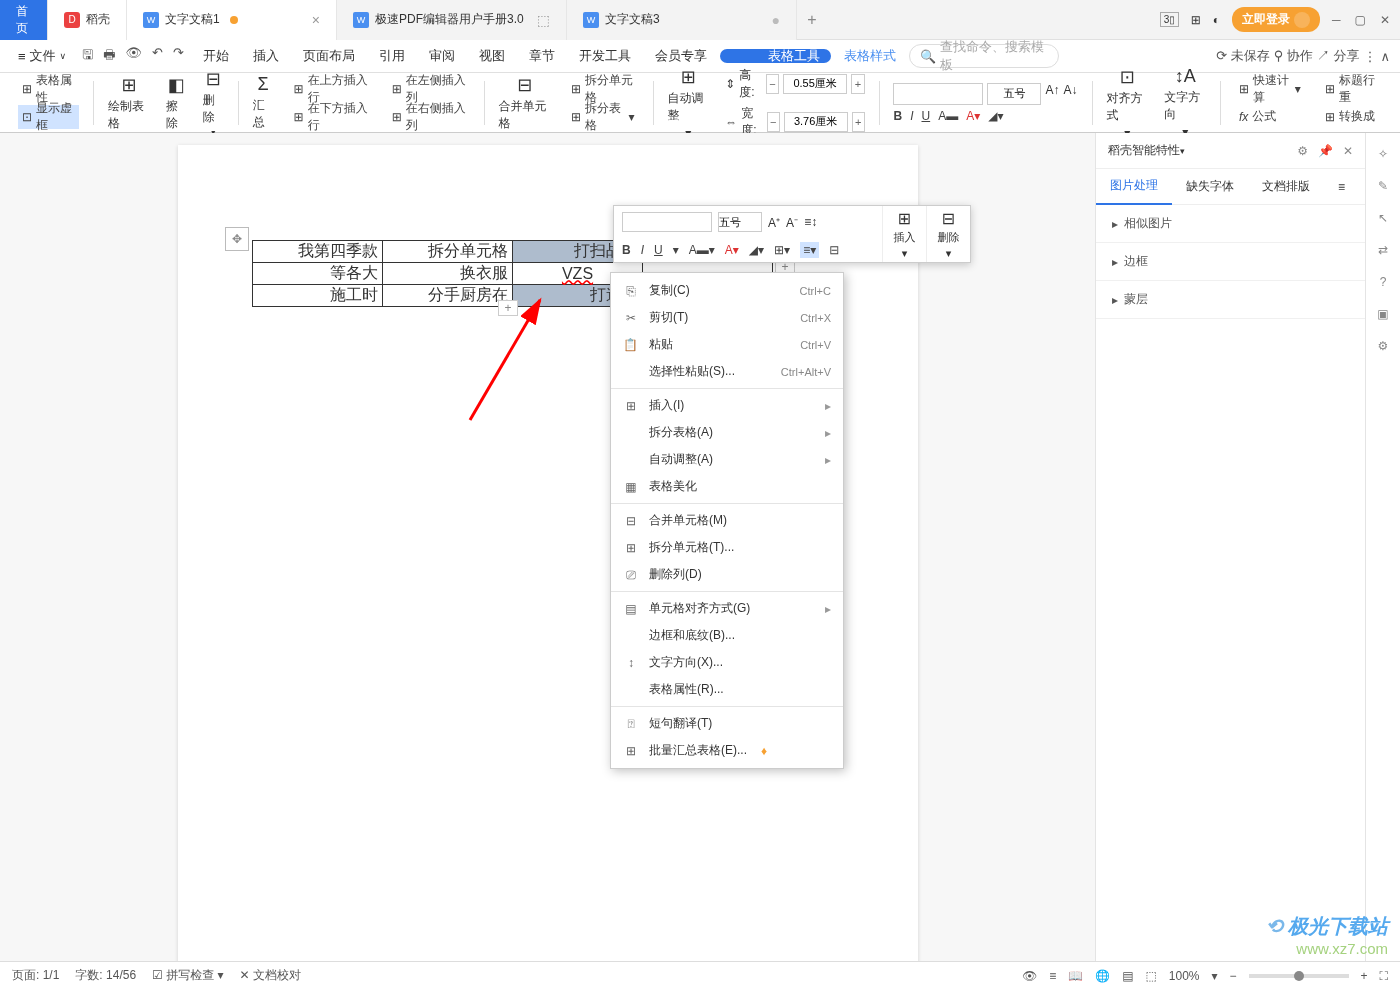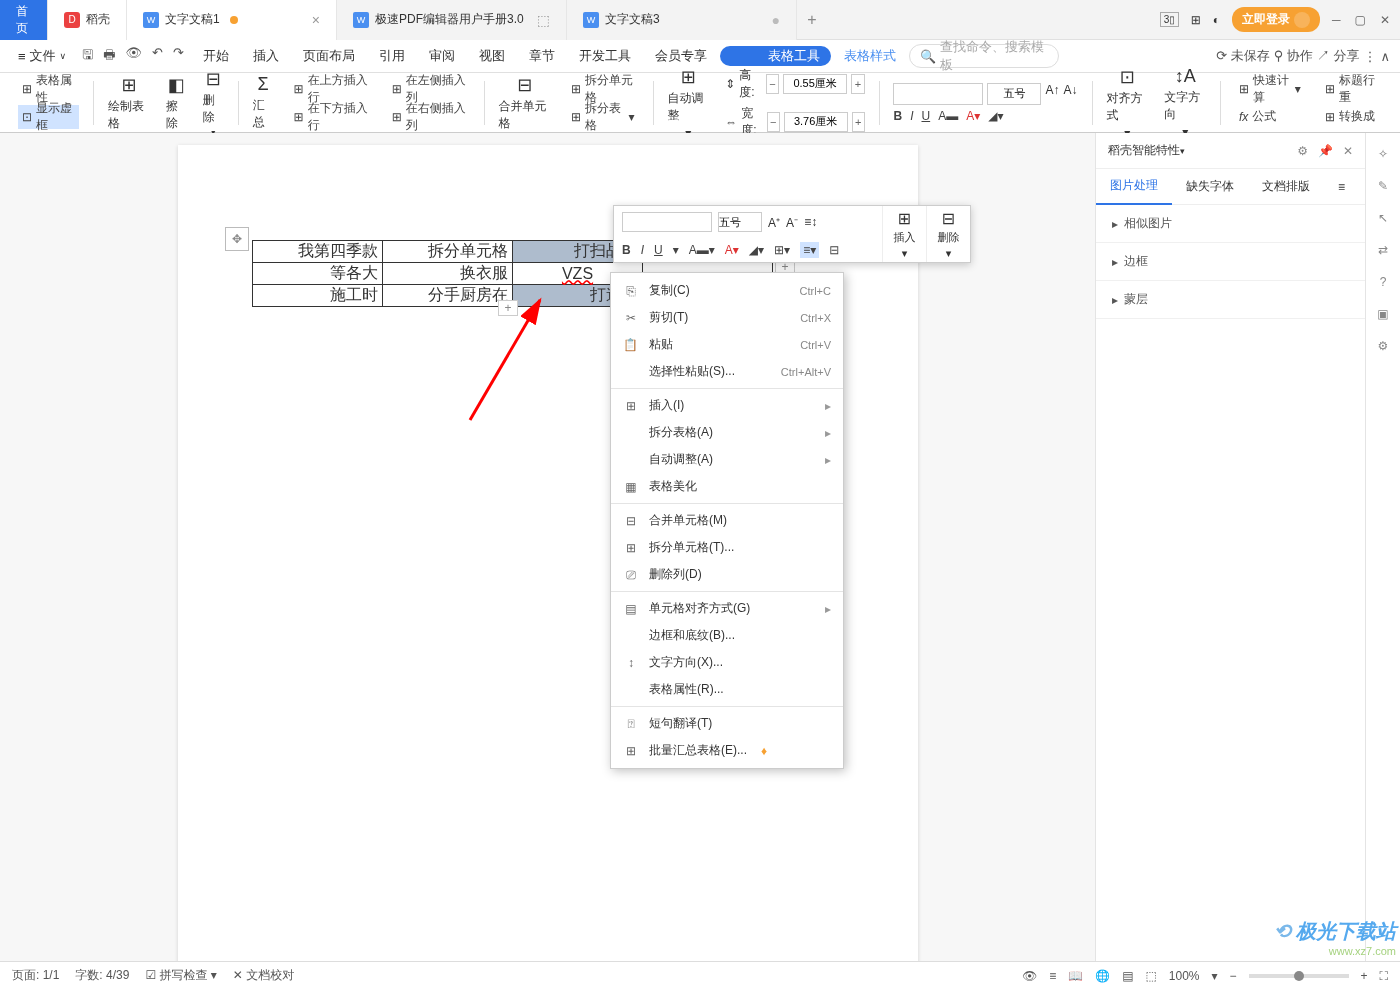--- a/index.html
+++ b/index.html
@@ -13,21 +13,21 @@
 .tab-close { color: #999; font-size: 14px; margin-left: 8px; }
 .tab-dot { width: 8px; height: 8px; background: #f7a132; border-radius: 50%; margin-left: 4px; }
 .tab-add { width: 30px; text-align: center; color: #888; font-size: 16px; }
 .title-right { margin-left: auto; display: flex; align-items: center; gap: 12px; padding-right: 10px; }
 .login-btn { background: #f7a132; color: #fff; padding: 4px 10px; border-radius: 12px; display: flex; align-items: center; gap: 4px; font-weight: bold; }
 .win-btns { display: flex; gap: 14px; color: #666; }
 .menubar { height: 33px; display: flex; align-items: center; padding: 0 10px; gap: 2px; border-bottom: 1px solid #e0e0e0; font-size: 13px; }
 .file-menu { display: flex; align-items: center; gap: 4px; padding: 0 8px; }
 .qat { display: flex; gap: 10px; padding: 0 6px; color: #555; }
 .menu-item { padding: 0 11px; height: 33px; display: flex; align-items: center; cursor: pointer; }
-.menu-item.active-tool { background: #2e74e6; color: #fff; border-radius: 14px; height: 20px; padding-left: 48px; }
+.menu-item.active-tool { background: #2e74e6; color: #fff; border-radius: 14px; height: 14px; padding-left: 48px; }
 .menu-item.table-style { color: #4a8ff0; }
 .search-box { border: 1px solid #ddd; border-radius: 14px; padding: 2px 10px; display: flex; align-items: center; gap: 4px; color: #aaa; width: 150px; height: 24px; }
 .menu-right { margin-left: auto; display: flex; gap: 4px; align-items: center; color: #555; }
 .ribbon { height: 60px; border-bottom: 1px solid #ccc; display: flex; align-items: center; padding: 0 10px; position: relative; }
 .rb-group { display: flex; flex-direction: column; gap: 4px; padding: 0 8px; font-size: 12px; }
 .rb-btn { display: flex; align-items: center; gap: 4px; height: 24px; padding: 0 4px; cursor: pointer; color: #444; }
 .rb-btn.active { background: #d0e3ff; }
 .rb-sep { width: 1px; height: 44px; background: #ddd; margin: 0 6px; }
 .rb-big { display: flex; flex-direction: column; align-items: center; gap: 2px; padding: 0 8px; }
 .rb-size-row { display: flex; align-items: center; gap: 4px; }
@@ -61,23 +61,23 @@
 .sp-head { height: 36px; display: flex; align-items: center; padding: 0 12px; border-bottom: 1px solid #eee; }
 .sp-tabs { height: 36px; display: flex; align-items: center; border-bottom: 1px solid #eee; }
 .sp-tab { padding: 0 14px; height: 36px; display: flex; align-items: center; cursor: pointer; }
 .sp-tab.active { color: #2e74e6; border-bottom: 2px solid #2e74e6; }
 .sp-section { padding: 10px 16px; border-bottom: 1px solid #f0f0f0; display: flex; align-items: center; gap: 6px; color: #555; }
 .icon-rail { position: absolute; top: 133px; right: 0; width: 35px; bottom: 28px; border-left: 1px solid #e4e4e4; background: #fff; display: flex; flex-direction: column; align-items: center; gap: 18px; padding-top: 14px; color: #888; }
 .statusbar { position: absolute; bottom: 0; left: 0; right: 0; height: 28px; background: #fff; border-top: 1px solid #ddd; display: flex; align-items: center; padding: 0 12px; gap: 16px; font-size: 12px; color: #555; }
 .sb-right { margin-left: auto; display: flex; gap: 12px; align-items: center; }
 .slider { width: 100px; height: 4px; background: #ddd; position: relative; }
 .slider::after { content: ''; width: 10px; height: 10px; background: #888; border-radius: 50%; position: absolute; left: 45px; top: -3px; }
-.watermark { position: absolute; right: 4px; bottom: 32px; text-align: right; }
+.watermark { position: absolute; right: 12px; bottom: 32px; text-align: right; }
 .watermark .wm1 { color: #55a9ee; font-size: 20px; font-style: italic; font-weight: bold; }
-.watermark .wm2 { color: #a5d27f; font-size: 11px; }
+.watermark .wm2 { color: #a5d27f; font-size: 15px; }
 svg { display: block; }
 </style>
 </head>
 <body>
 
 <div class="tabbar">
   <div class="tab home">
       <span>首页</span>
     </div>
   <div class="tab docker">
@@ -439,21 +439,21 @@
   <span>✎</span>
   <span>↖</span>
   <span>⇄</span>
   <span>?</span>
   <span>▣</span>
   <span>⚙</span>
 </div>
 
 <div class="statusbar">
   <span>页面: 1/1</span>
-  <span>字数: 4/39</span>
+  <span>字数: 14/56</span>
   <span>☑ <span>拼写检查</span> ▾</span>
   <span>✕ <span>文档校对</span></span>
   <div class="sb-right">
     <span>👁</span>
     <span>≡</span>
     <span>📖</span>
     <span>🌐</span>
     <span>▤</span>
     <span>⬚</span>
     <span>100%</span> ▾

